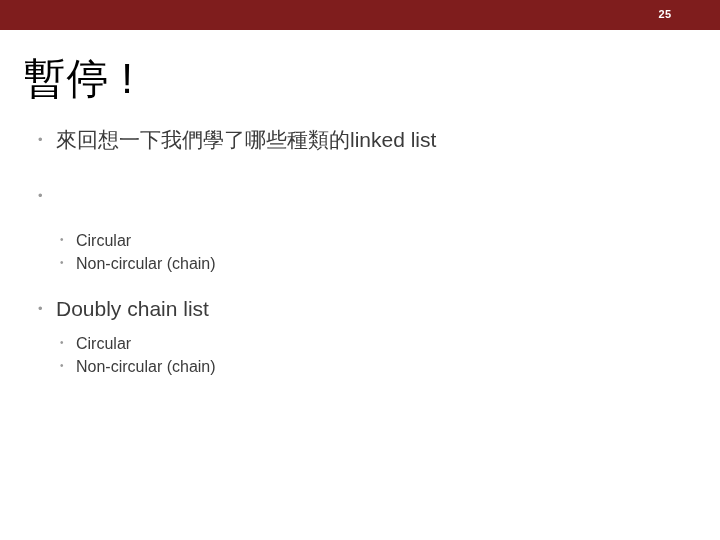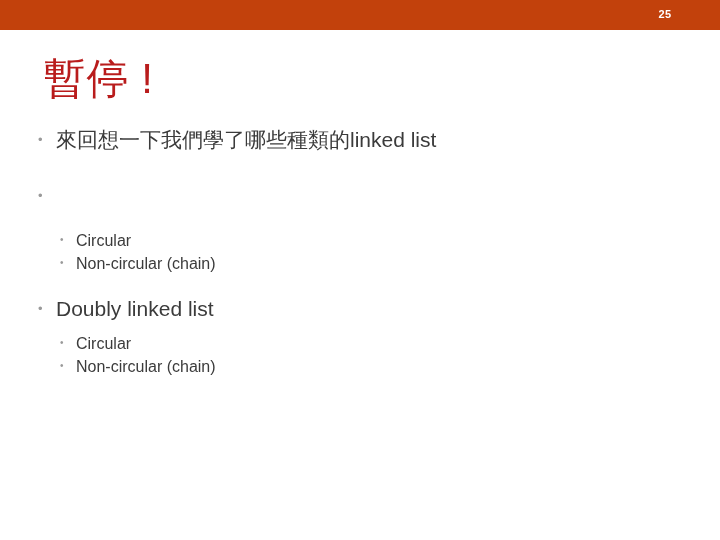--- a/index.html
+++ b/index.html
@@ -23,21 +23,21 @@
     background: #ffffff;
   }
 
   
   .top-band {
     position: absolute;
     left: 0;
     top: 0;
     width: 720px;
     height: 30px;
-    background: #c2410c;
+    background: #7f1d1d;
   }
 
   .slide-number {
     position: absolute;
     right: 0;
     top: 0;
     height: 30px;
     width: 110px;
     display: flex;
     align-items: center;
@@ -47,23 +47,23 @@
     font-weight: bold;
     letter-spacing: 0.5px;
     line-height: 1;
     padding-bottom: 2px;
     box-sizing: border-box;
   }
 
   
   .title {
     position: absolute;
-    left: 44px;
+    left: 24px;
     top: 55px;
-    color: #b91c1c;
+    color: #000000;
     font-size: 42px;
     line-height: 1.12;
     font-weight: normal;
     letter-spacing: 0.5px;
     white-space: nowrap;
   }
 
   
   .body {
     position: absolute;
@@ -155,21 +155,21 @@
 
     <div class="bullet lvl2">
       <span class="marker">•</span>
       <span class="btext">Non-circular (chain)</span>
     </div>
 
     <div class="gap-md"></div>
 
     <div class="bullet lvl1">
       <span class="marker">•</span>
-      <span class="btext">Doubly linked list</span>
+      <span class="btext">Doubly chain list</span>
     </div>
 
     <div class="gap-sm"></div>
 
     <div class="bullet lvl2">
       <span class="marker">•</span>
       <span class="btext">Circular</span>
     </div>
 
     <div class="bullet lvl2">

